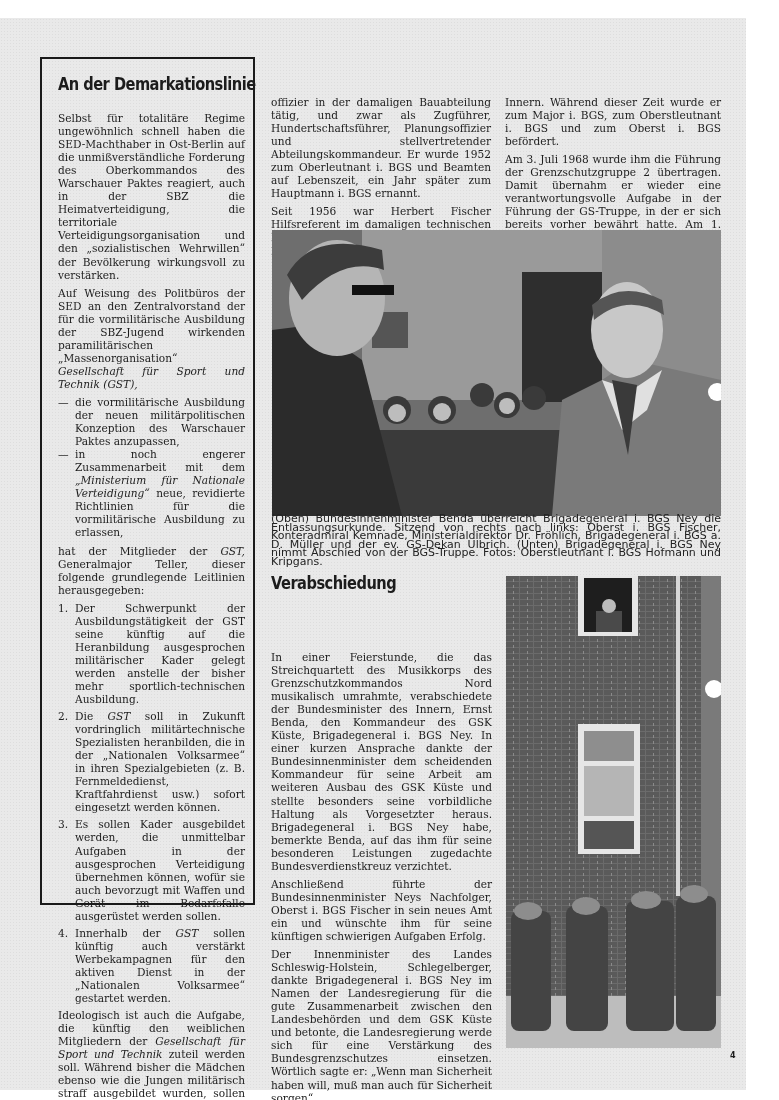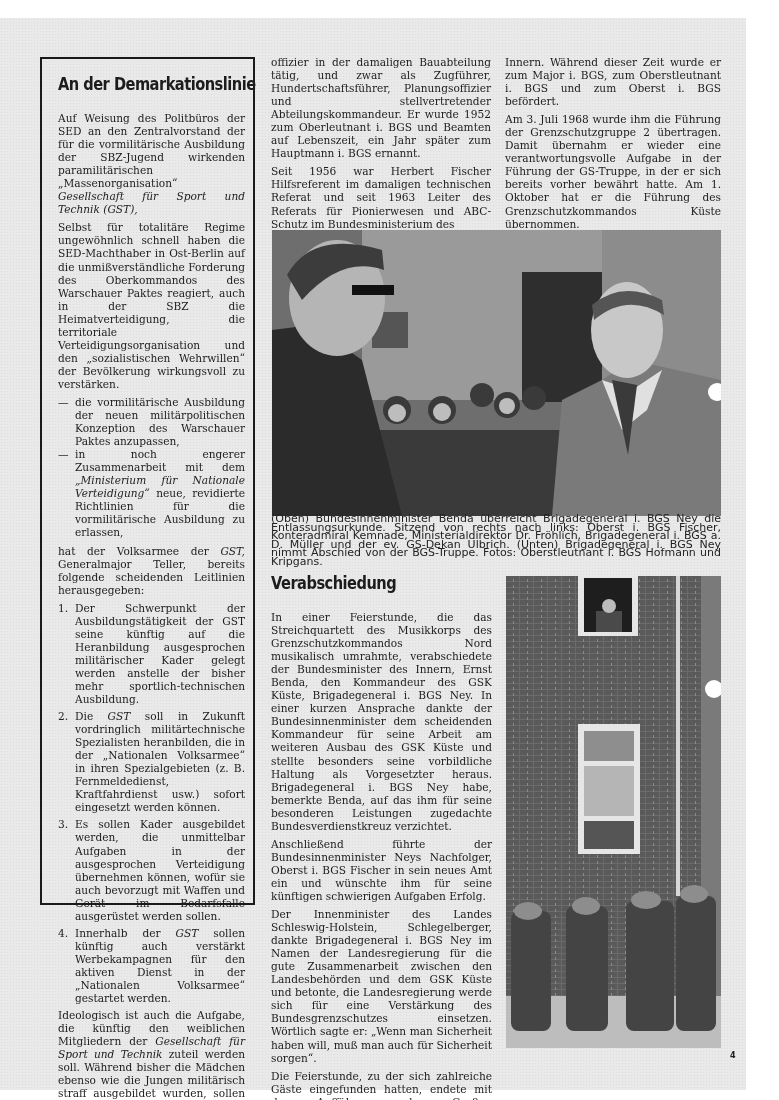--- a/index.html
+++ b/index.html
@@ -17,51 +17,51 @@
             transform:scaleX(0.86); transform-origin:left; white-space:nowrap; }
   .txt { font-size:10.6px; line-height:13.05px; text-align:justify; hyphens:manual; }
   .txt p { margin:0 0 5px 0; }
   .txt i { font-style:italic; }
   .dash { display:flex; margin:0; }
   .dash .m { width:17px; flex:none; }
   .dash .c { flex:1; text-align:justify; }
   .num { display:flex; margin:0 0 4px 0; }
   .num .m { width:17px; flex:none; }
   .num .c { flex:1; text-align:justify; }
-  .col { position:absolute; }
+  .col { position:absolute;margin-top:40px; }
   .photo { position:absolute; overflow:hidden; }
   .caption { position:absolute; left:271px; top:515px; width:450px;
              font-family:"DejaVu Sans", "Liberation Sans", sans-serif; font-size:11px;
              line-height:8.6px; text-align:justify; color:#222; }
   .h2 { position:absolute; left:271px; top:573px; font-family:"DejaVu Sans","Liberation Sans",sans-serif;
         font-weight:bold; font-size:17px; letter-spacing:-0.6px; transform:scaleX(0.86);
         transform-origin:left; white-space:nowrap; }
   .pagenum { position:absolute; left:730px; top:1051px; font-family:"DejaVu Sans","Liberation Sans",sans-serif;
              font-weight:bold; font-size:8px; }
   .holepunch { position:absolute; width:18px; height:18px; border-radius:50%; background:#ffffff; }
 </style>
 </head>
 <body>
 
 <div class="paper"></div>
 
 <div class="box">
   <h1>An der Demarkationslinie</h1>
   <div class="txt">
+    <p>Selbst für totalitäre Regime ungewöhnlich schnell haben die SED-Machthaber in Ost-Berlin auf die unmißverständliche Forderung des Oberkommandos des Warschauer Paktes reagiert, auch in der SBZ die Heimatverteidigung, die territoriale Verteidigungsorganisation und den „sozialistischen Wehrwillen“ der Bevölkerung wirkungsvoll zu verstärken.</p>
     <p><span>Auf Weisung des Politbüros der SED an den Zentralvorstand der für die vormilitärische Ausbildung der SBZ-Jugend wirkenden paramilitärischen „Massenorganisation“ </span><i>Gesellschaft für Sport und Technik (GST),</i></p>
-    <p>Selbst für totalitäre Regime ungewöhnlich schnell haben die SED-Machthaber in Ost-Berlin auf die unmißverständliche Forderung des Oberkommandos des Warschauer Paktes reagiert, auch in der SBZ die Heimatverteidigung, die territoriale Verteidigungsorganisation und den „sozialistischen Wehrwillen“ der Bevölkerung wirkungsvoll zu verstärken.</p>
     <div class="dash">
       <span class="m">—</span>
       <span class="c">die vormilitärische Ausbildung der neuen militärpolitischen Konzeption des Warschauer Paktes anzupassen,</span>
     </div>
     <div class="dash" style="margin-bottom:5px">
       <span class="m">—</span>
       <span class="c"><span>in noch engerer Zusammenarbeit mit dem </span><i>„Ministerium für Nationale Verteidigung“</i><span> neue, revidierte Richtlinien für die vormilitärische Ausbildung zu erlassen,</span></span>
     </div>
-    <p><span>hat der Volksarmee der </span><i>GST,</i><span> Generalmajor Teller, bereits folgende scheidenden Leitlinien herausgegeben:</span></p>
+    <p><span>hat der Mitglieder der </span><i>GST,</i><span> Generalmajor Teller, dieser folgende grundlegende Leitlinien herausgegeben:</span></p>
     <div class="num">
       <span class="m">1.</span>
       <span class="c"><span>Der Schwerpunkt der Ausbildungstätigkeit der GST seine künftig auf die Heranbildung ausgesprochen militärischer Kader gelegt werden anstelle der bisher mehr sportlich-technischen Ausbildung.</span><i></i><span></span></span>
     </div>
     <div class="num">
       <span class="m">2.</span>
       <span class="c"><span>Die </span><i>GST</i><span> soll in Zukunft vordringlich militärtechnische Spezialisten heranbilden, die in der „Nationalen Volksarmee“ in ihren Spezialgebieten (z. B. Fernmeldedienst, Kraftfahrdienst usw.) sofort eingesetzt werden können.</span></span>
     </div>
     <div class="num">
       <span class="m">3.</span>

